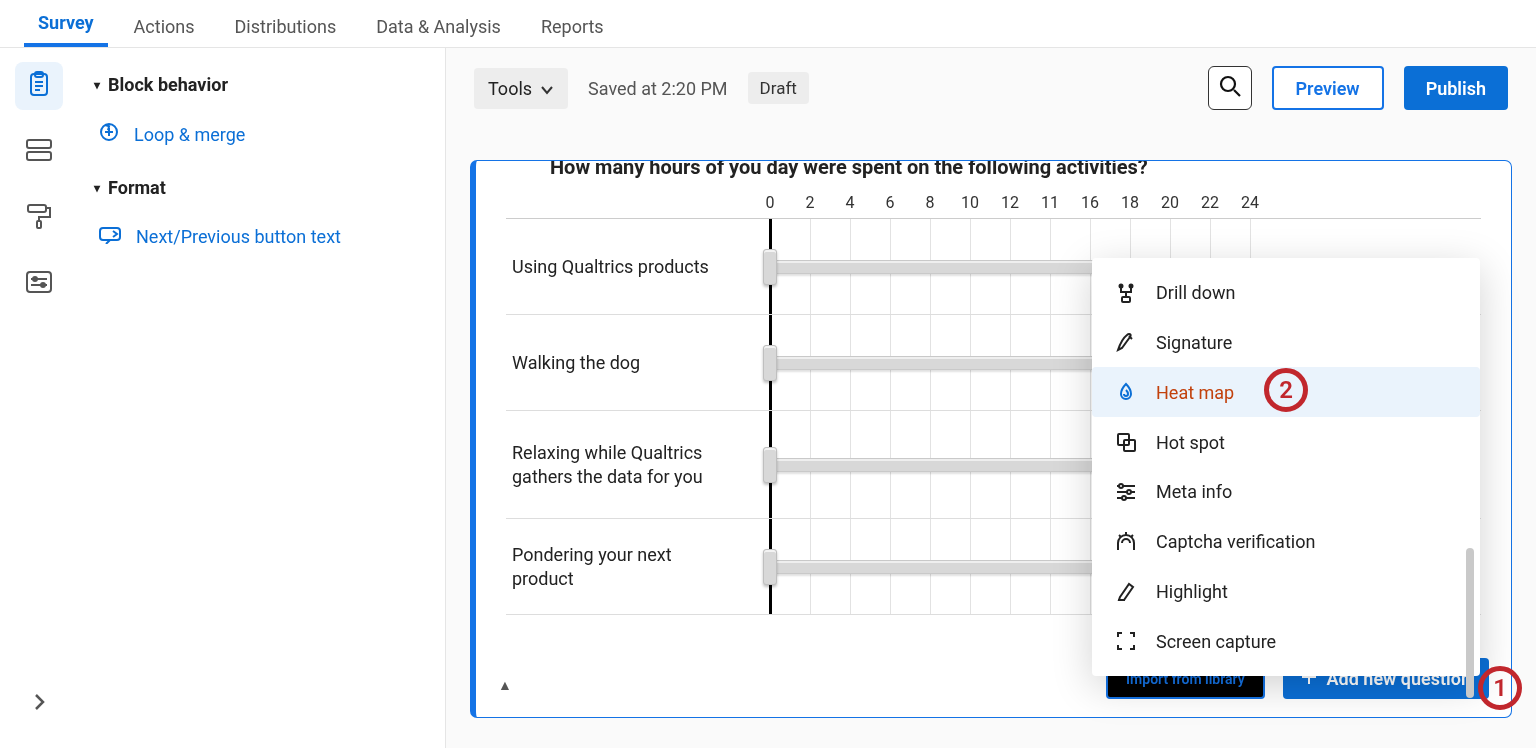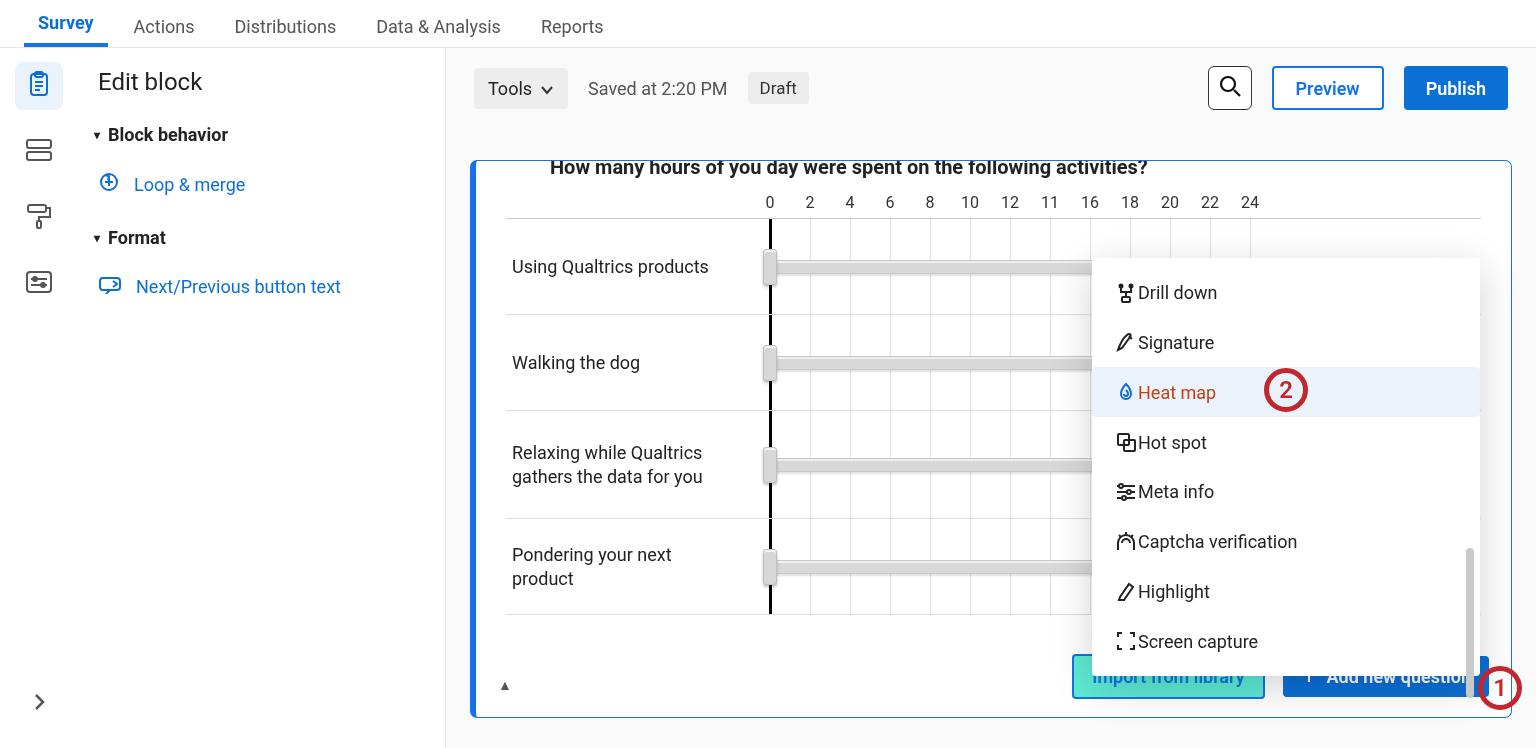--- a/index.html
+++ b/index.html
@@ -54,27 +54,27 @@
   .strack-wrap { position:relative; flex:1; height:100%; align-self:stretch;}
   .vgrid { position:absolute; top:0; bottom:0; left:0; right:0; }
   .vline { position:absolute; top:0; bottom:0; width:1px; background:#e2e2e2;}
   .vline.zero { width:3px; background:#000; margin-left:-1px;}
   .track { position:absolute; left:0; right:0; top:50%; transform:translateY(-50%); height:14px; background:#D8D8D8; border:1px solid #c9c9c9; border-radius:2px; box-shadow:inset 0 2px 0 rgba(255,255,255,.6), 0 2px 2px rgba(0,0,0,.12);}
   .handle { position:absolute; top:50%; transform:translate(-50%,-50%); width:14px; height:36px; background:#D8D8D8; border:1px solid #bfbfbf; border-radius:3px; box-shadow:inset 0 2px 0 rgba(255,255,255,.7), 0 2px 3px rgba(0,0,0,.25);}
 
   
   .card-footer { position:absolute; left:0; right:0; bottom:18px; display:flex; justify-content:flex-end; gap:18px; padding:0 22px; align-items:center;}
   .caret-left { position:absolute; left:22px; bottom:24px; color:#555; font-size:14px;}
-  .btn-outline-sm { border:2px solid #1473E6; color:#1473E6; background:#5eead4; font-weight:600; padding:10px 18px; border-radius:4px; font-size:18px;}
+  .btn-outline-sm { border:2px solid #1473E6; color:#1473E6; background:#000000; font-weight:600; padding:10px 18px; border-radius:4px; font-size:14px;}
   .btn-primary-sm { background:#0B6FD6; color:#fff; font-weight:600; padding:10px 18px; border-radius:4px; font-size:18px; display:flex; align-items:center; gap:10px;}
 
   
   .qtype-popup { position:absolute; top:210px; right:56px; width:388px; background:#fff; border-radius:4px; box-shadow:0 10px 40px rgba(0,0,0,.18); padding:10px 0; z-index:10;}
   .qtype-scroll { position:absolute; right:6px; top:290px; width:8px; height:150px; background:#c9c9c9; border-radius:4px;}
-  .qtype-item { display:flex; align-items:center; padding:14px 22px; font-size:18px; color:#222; cursor:pointer; border-radius:4px;}
+  .qtype-item { display:flex; align-items:center; gap:18px; padding:14px 22px; font-size:18px; color:#222; cursor:pointer; border-radius:4px;}
   .qtype-item .ic { width:24px; display:flex; justify-content:center; color:#222;}
   .qtype-item.selected { background:#EAF3FC; color:#c2410c; }
   .qtype-item.selected .ic { color:#0B6FD6; }
 
   
   .callout { position:absolute; width:44px; height:44px; border:5px solid #C1272D; border-radius:50%; display:flex; align-items:center; justify-content:center; color:#C1272D; font-size:24px; font-weight:600; background:rgba(255,255,255,0); z-index:50;}
 </style>
 </head>
 <body>
 
@@ -133,21 +133,20 @@
         <span>
           <svg width="14" height="18" viewBox="0 0 14 18" fill="none" stroke="#555" stroke-width="2.5">
               <polyline points="4,2 11,9 4,16"></polyline>
             </svg>
         </span>
       </div>
     </div>
   </div>
 
   <div class="left-panel">
-    <div class="panel-title">Edit block</div>
 
     <div class="section-hdr">
       <span class="tri">▾</span>
       <span>Block behavior</span>
     </div>
     <div class="link-row">
       <span>
         <svg width="22" height="22" viewBox="0 0 22 22" fill="none" stroke="#0B6FD6" stroke-width="2">
             <circle cx="11" cy="11" r="8"></circle>
             <polyline points="11,3 14,6 11,9" transform="rotate(-30 11 11)"></polyline>

